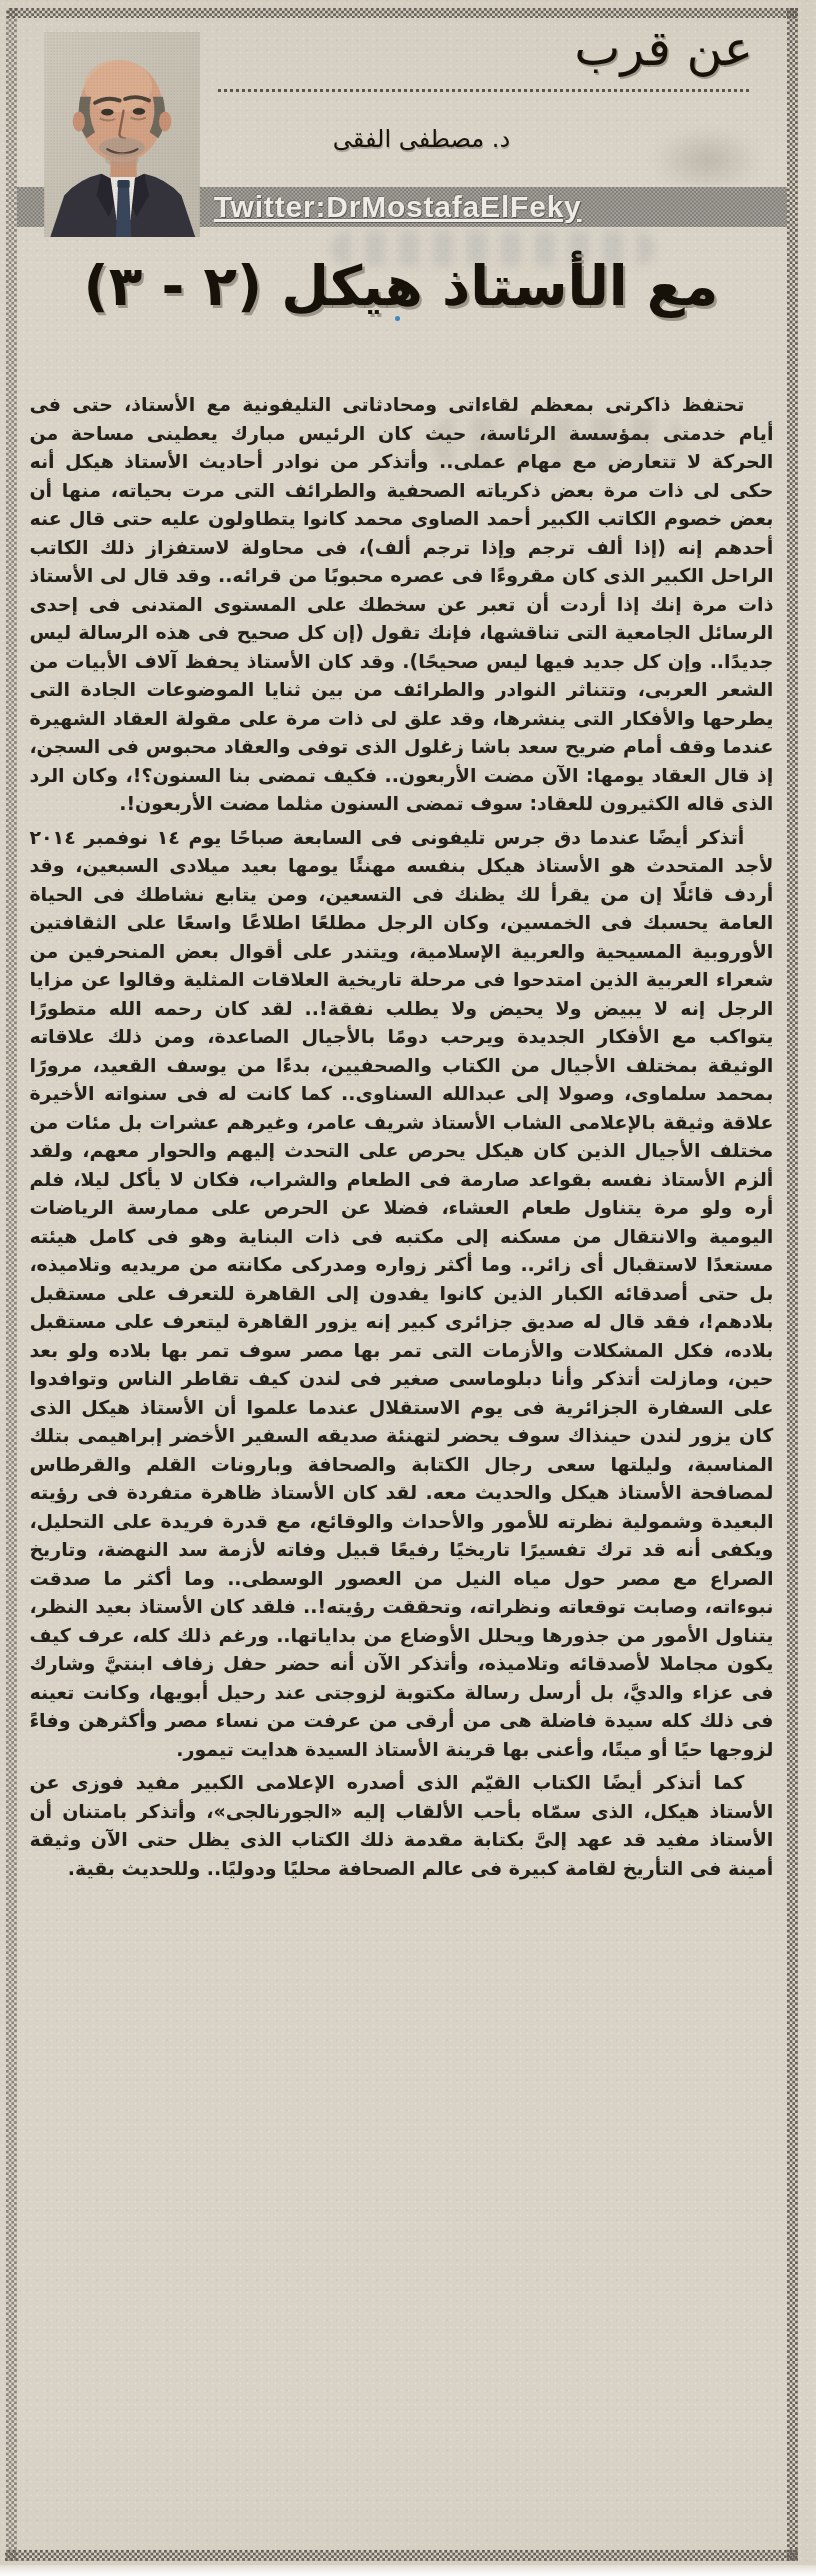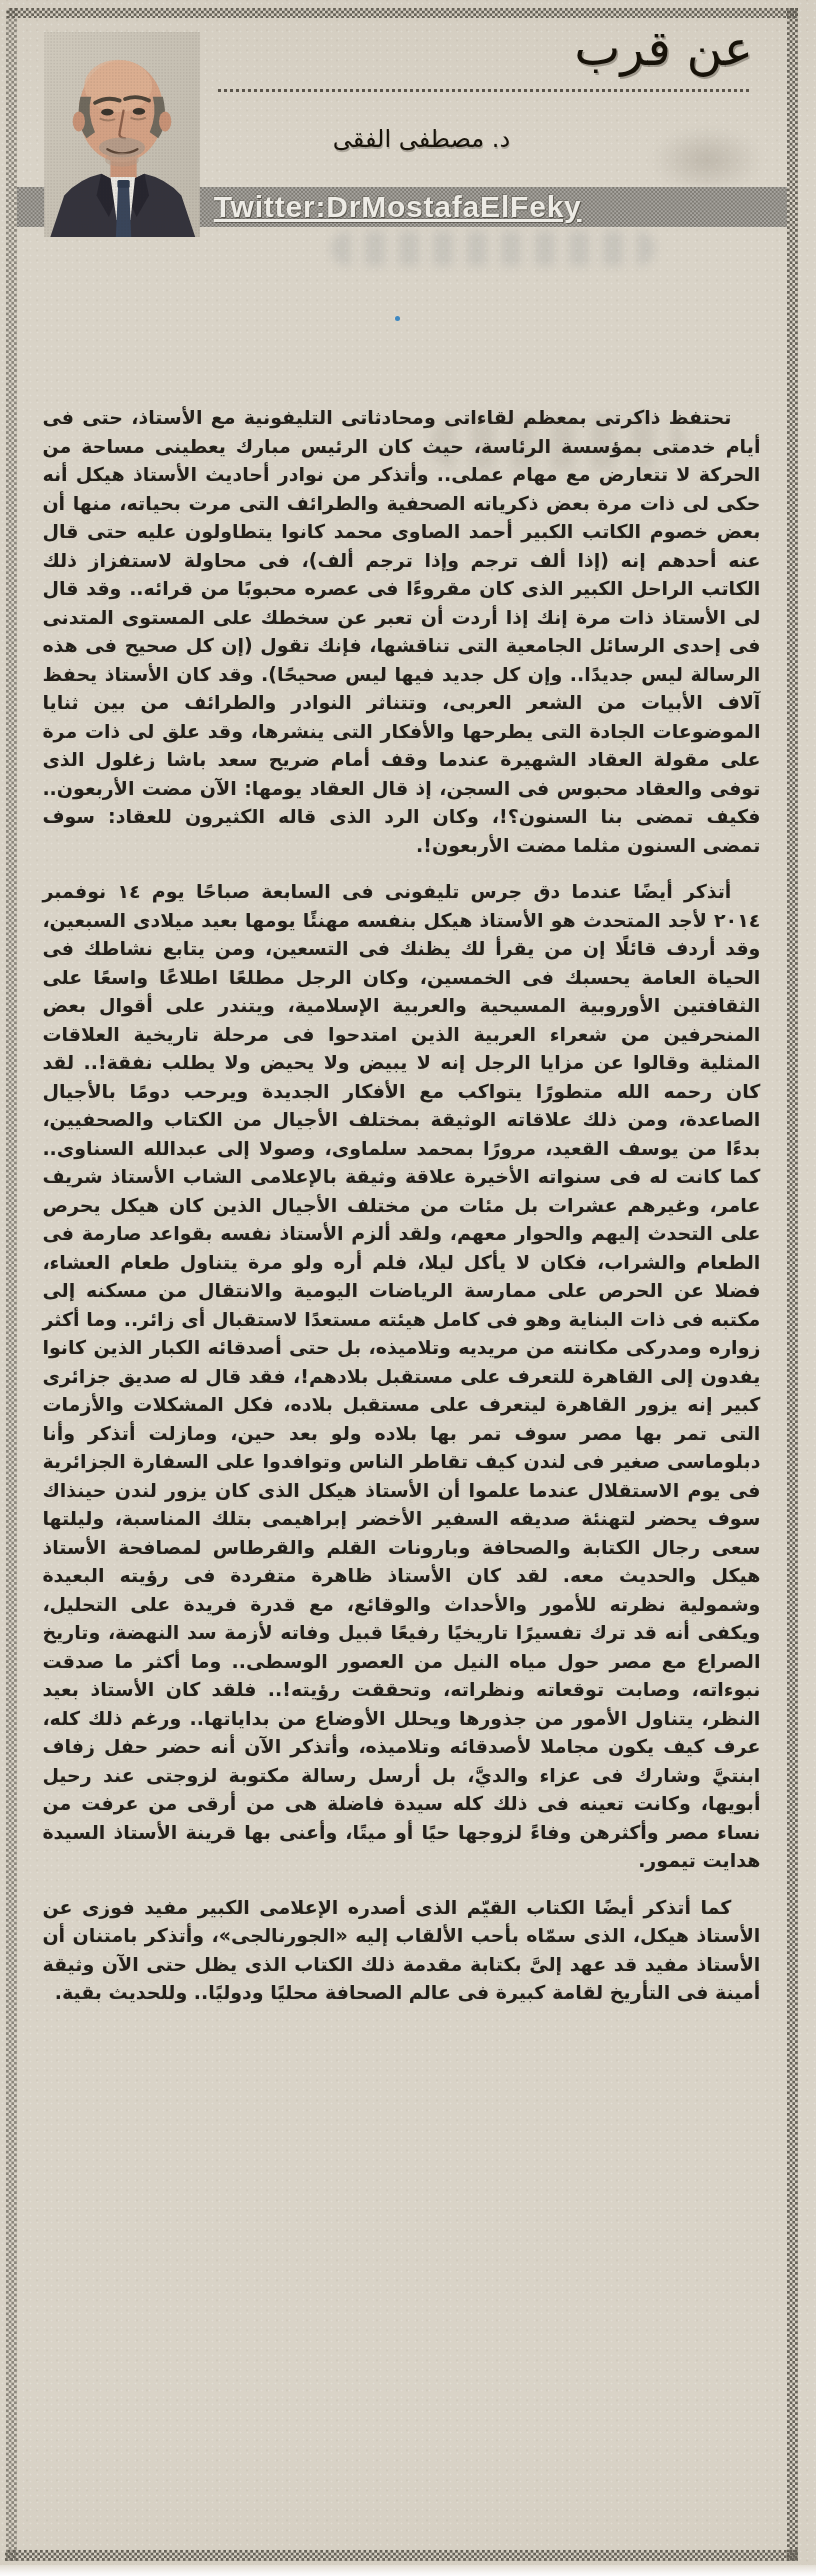--- a/index.html
+++ b/index.html
@@ -108,21 +108,21 @@
   
   .body-col{
     position:absolute;top:385px;left:25.4px;width:754px;height:2159px;
     overflow:hidden;
     direction:rtl;
     text-align:justify;
     font-size:19px;font-weight:bold;
     line-height:28.5px;
     color:var(--ink);
   }
-  .body-col p{margin:18px;padding:0;text-indent:29px;}
+  .body-col p{margin:5px;padding:0;text-indent:29px;}
 </style>
 </head>
 <body>
 
 <div class="page">
 
   <div class="checker top"></div>
   <div class="checker left"></div>
   <div class="checker right"></div>
   <div class="checker bottom"></div>
@@ -185,20 +185,21 @@
         <polygon points="86,188 118,188 112,244 94,244" fill="#eae7e0"></polygon>
 
         <polygon points="96,196 110,196 113,266 93,266" fill="#39455a"></polygon>
         <rect x="95" y="192" width="16" height="10" rx="2" fill="#2e3a4d"></rect>
 
         <rect x="0" y="0" width="202" height="266" fill="url(#dots)"></rect>
       </svg>
     </div>
   </header>
 
+  <h1 class="headline">مع الأستاذ هيكل (٢ - ٣)</h1>
 
   <div class="body-col">
     <p>تحتفظ ذاكرتى بمعظم لقاءاتى ومحادثاتى التليفونية مع الأستاذ، حتى فى أيام خدمتى بمؤسسة الرئاسة، حيث كان الرئيس مبارك يعطينى مساحة من الحركة لا تتعارض مع مهام عملى.. وأتذكر من نوادر أحاديث الأستاذ هيكل أنه حكى لى ذات مرة بعض ذكرياته الصحفية والطرائف التى مرت بحياته، منها أن بعض خصوم الكاتب الكبير أحمد الصاوى محمد كانوا يتطاولون عليه حتى قال عنه أحدهم إنه (إذا ألف ترجم وإذا ترجم ألف)، فى محاولة لاستفزاز ذلك الكاتب الراحل الكبير الذى كان مقروءًا فى عصره محبوبًا من قرائه.. وقد قال لى الأستاذ ذات مرة إنك إذا أردت أن تعبر عن سخطك على المستوى المتدنى فى إحدى الرسائل الجامعية التى تناقشها، فإنك تقول (إن كل صحيح فى هذه الرسالة ليس جديدًا.. وإن كل جديد فيها ليس صحيحًا). وقد كان الأستاذ يحفظ آلاف الأبيات من الشعر العربى، وتتناثر النوادر والطرائف من بين ثنايا الموضوعات الجادة التى يطرحها والأفكار التى ينشرها، وقد علق لى ذات مرة على مقولة العقاد الشهيرة عندما وقف أمام ضريح سعد باشا زغلول الذى توفى والعقاد محبوس فى السجن، إذ قال العقاد يومها: الآن مضت الأربعون.. فكيف تمضى بنا السنون؟!، وكان الرد الذى قاله الكثيرون للعقاد: سوف تمضى السنون مثلما مضت الأربعون!.</p>
     <p>أتذكر أيضًا عندما دق جرس تليفونى فى السابعة صباحًا يوم ١٤ نوفمبر ٢٠١٤ لأجد المتحدث هو الأستاذ هيكل بنفسه مهنئًا يومها بعيد ميلادى السبعين، وقد أردف قائلًا إن من يقرأ لك يظنك فى التسعين، ومن يتابع نشاطك فى الحياة العامة يحسبك فى الخمسين، وكان الرجل مطلعًا اطلاعًا واسعًا على الثقافتين الأوروبية المسيحية والعربية الإسلامية، ويتندر على أقوال بعض المنحرفين من شعراء العربية الذين امتدحوا فى مرحلة تاريخية العلاقات المثلية وقالوا عن مزايا الرجل إنه لا يبيض ولا يحيض ولا يطلب نفقة!.. لقد كان رحمه الله متطورًا يتواكب مع الأفكار الجديدة ويرحب دومًا بالأجيال الصاعدة، ومن ذلك علاقاته الوثيقة بمختلف الأجيال من الكتاب والصحفيين، بدءًا من يوسف القعيد، مرورًا بمحمد سلماوى، وصولا إلى عبدالله السناوى.. كما كانت له فى سنواته الأخيرة علاقة وثيقة بالإعلامى الشاب الأستاذ شريف عامر، وغيرهم عشرات بل مئات من مختلف الأجيال الذين كان هيكل يحرص على التحدث إليهم والحوار معهم، ولقد ألزم الأستاذ نفسه بقواعد صارمة فى الطعام والشراب، فكان لا يأكل ليلا، فلم أره ولو مرة يتناول طعام العشاء، فضلا عن الحرص على ممارسة الرياضات اليومية والانتقال من مسكنه إلى مكتبه فى ذات البناية وهو فى كامل هيئته مستعدًا لاستقبال أى زائر.. وما أكثر زواره ومدركى مكانته من مريديه وتلاميذه، بل حتى أصدقائه الكبار الذين كانوا يفدون إلى القاهرة للتعرف على مستقبل بلادهم!، فقد قال له صديق جزائرى كبير إنه يزور القاهرة ليتعرف على مستقبل بلاده، فكل المشكلات والأزمات التى تمر بها مصر سوف تمر بها بلاده ولو بعد حين، ومازلت أتذكر وأنا دبلوماسى صغير فى لندن كيف تقاطر الناس وتوافدوا على السفارة الجزائرية فى يوم الاستقلال عندما علموا أن الأستاذ هيكل الذى كان يزور لندن حينذاك سوف يحضر لتهنئة صديقه السفير الأخضر إبراهيمى بتلك المناسبة، وليلتها سعى رجال الكتابة والصحافة وبارونات القلم والقرطاس لمصافحة الأستاذ هيكل والحديث معه. لقد كان الأستاذ ظاهرة متفردة فى رؤيته البعيدة وشمولية نظرته للأمور والأحداث والوقائع، مع قدرة فريدة على التحليل، ويكفى أنه قد ترك تفسيرًا تاريخيًا رفيعًا قبيل وفاته لأزمة سد النهضة، وتاريخ الصراع مع مصر حول مياه النيل من العصور الوسطى.. وما أكثر ما صدقت نبوءاته، وصابت توقعاته ونظراته، وتحققت رؤيته!.. فلقد كان الأستاذ بعيد النظر، يتناول الأمور من جذورها ويحلل الأوضاع من بداياتها.. ورغم ذلك كله، عرف كيف يكون مجاملا لأصدقائه وتلاميذه، وأتذكر الآن أنه حضر حفل زفاف ابنتيَّ وشارك فى عزاء والديَّ، بل أرسل رسالة مكتوبة لزوجتى عند رحيل أبويها، وكانت تعينه فى ذلك كله سيدة فاضلة هى من أرقى من عرفت من نساء مصر وأكثرهن وفاءً لزوجها حيًا أو ميتًا، وأعنى بها قرينة الأستاذ السيدة هدايت تيمور.</p>
     <p>كما أتذكر أيضًا الكتاب القيّم الذى أصدره الإعلامى الكبير مفيد فوزى عن الأستاذ هيكل، الذى سمّاه بأحب الألقاب إليه «الجورنالجى»، وأتذكر بامتنان أن الأستاذ مفيد قد عهد إلىَّ بكتابة مقدمة ذلك الكتاب الذى يظل حتى الآن وثيقة أمينة فى التأريخ لقامة كبيرة فى عالم الصحافة محليًا ودوليًا.. وللحديث بقية.</p>
   </div>
 
   <div class="scan-bottom"></div>
 </div>
 

